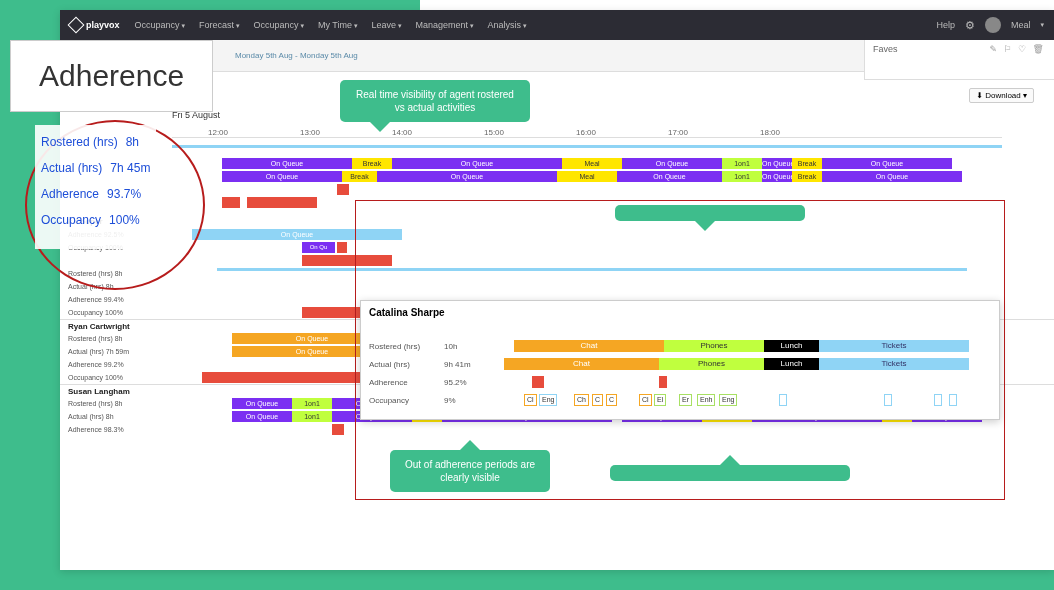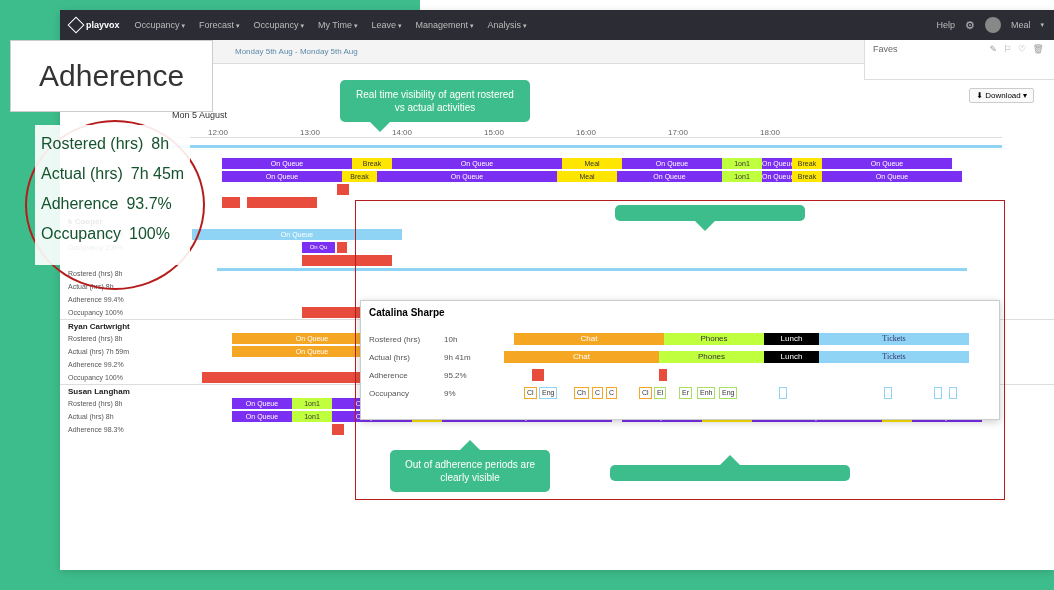--- a/index.html
+++ b/index.html
@@ -16,21 +16,21 @@
 .navbar { background: #2c2c34; height: 30px; display: flex; align-items: center; padding: 0 10px; color: #bbb; font-size: 9px; }
 .brand { color: #fff; font-weight: bold; display: flex; align-items: center; gap: 4px; margin-right: 15px; }
 .brand-icon { width: 12px; height: 12px; border: 1.5px solid #fff; transform: rotate(45deg); }
 .nav-item { margin-right: 14px; cursor: pointer; }
 .nav-item::after { content: " ▾"; font-size: 7px; }
 .nav-right { margin-left: auto; display: flex; align-items: center; gap: 10px; }
 .gear { font-size: 11px; }
 .avatar { width: 16px; height: 16px; border-radius: 50%; background: #888; display: inline-block; }
 
 
-.subheader { background: #f4f4f4; height: 24px; display: flex; align-items: center; padding: 0 10px; font-size: 8px; color: #5a8aa8; border-bottom: 1px solid #ddd; position: relative; }
+.subheader { background: #f4f4f4; height: 32px; display: flex; align-items: center; padding: 0 10px; font-size: 8px; color: #5a8aa8; border-bottom: 1px solid #ddd; position: relative; }
 .subheader .chev { position: absolute; right: 10px; color: #999; }
 .faves-panel { position: absolute; right: 0; top: 30px; width: 190px; height: 40px; background: #fff; border-left: 1px solid #ddd; border-bottom: 1px solid #ddd; padding: 4px 8px; font-size: 9px; color: #666; }
 .faves-icons { float: right; color: #999; font-size: 9px; letter-spacing: 2px; }
 .download-btn { position: absolute; right: 20px; top: 78px; font-size: 8px; border: 1px solid #ccc; background: #fafafa; padding: 2px 6px; border-radius: 2px; }
 
 
 .timeline-wrap { position: absolute; left: 0; top: 100px; width: 994px; }
 .date-label { position: absolute; left: 112px; top: 0; font-size: 9px; color: #333; }
 .hours-row { position: absolute; left: 112px; top: 18px; width: 830px; display: flex; font-size: 8px; color: #666; border-bottom: 1px solid #ddd; align-items: flex-end; }
 .hours-row div { width: 92px; text-align: center; }
@@ -49,47 +49,47 @@
 .bar.red { background: #e74c3c; }
 
 .agents-block { position: absolute; left: 0; top: 34px; width: 994px; }
 
 
 .adherence-title { position: absolute; left: 10px; top: 40px; background: #fff; padding: 18px 28px; font-size: 30px; font-weight: 500; color: #333; z-index: 40; border: 1px solid #ccc; }
 
 
 .metrics-circle { position: absolute; left: 25px; top: 120px; width: 180px; height: 170px; border: 2px solid #b71c1c; border-radius: 50%; z-index: 40; }
 .metrics-text { position: absolute; left: 35px; top: 125px; z-index: 41; background: rgba(255,255,255,0.9); padding: 10px 6px; }
-.metrics-text div { font-size: 16px; color: #14532d; margin-bottom: 12px; white-space: nowrap; }
+.metrics-text div { font-size: 12px; color: #1d4ed8; margin-bottom: 12px; white-space: nowrap; }
 .metrics-text span.val { display: inline-block; margin-left: 8px; }
 
 
 .callout { position: absolute; background: #3ebd8c; color: #fff; font-size: 10px; padding: 8px 14px; border-radius: 5px; text-align: center; z-index: 50; line-height: 1.3; }
 .callout.top1 { left: 340px; top: 80px; width: 190px; }
 .callout.top2 { left: 615px; top: 205px; width: 190px; }
 .callout.bot1 { left: 390px; top: 450px; width: 160px; }
 .callout.bot2 { left: 610px; top: 465px; width: 240px; }
 .callout .tail { position: absolute; width: 0; height: 0; border: 10px solid transparent; }
 .callout.top1 .tail { border-top-color: #3ebd8c; bottom: -20px; left: 30px; }
 .callout.top2 .tail { border-top-color: #3ebd8c; bottom: -20px; left: 80px; }
 .callout.bot1 .tail { border-bottom-color: #3ebd8c; top: -20px; left: 70px; }
 .callout.bot2 .tail { border-bottom-color: #3ebd8c; top: -20px; left: 110px; }
 
 
 .inset { position: absolute; left: 360px; top: 300px; width: 640px; height: 120px; background: #fff; border: 1px solid #ccc; padding: 6px 8px; z-index: 45; box-shadow: 0 2px 8px rgba(0,0,0,0.2); }
-.inset .name { font-size: 10px; font-weight: bold; margin-bottom: 12px; }
+.inset .name { font-size: 10px; font-weight: bold; margin-bottom: 19px; }
 .inset .row { display: flex; align-items: center; font-size: 8px; color: #555; height: 18px; }
 .inset .row .lbl { width: 75px; }
 .inset .row .val { width: 40px; }
 .inset .row .barzone { flex: 1; position: relative; height: 12px; }
 .inset .ibar { position: absolute; height: 12px; font-size: 8px; color: #fff; text-align: center; line-height: 12px; }
 .inset .ibar.orange { background: #f5a623; }
 .inset .ibar.lime { background: #c0ff3e; color: #333; }
 .inset .ibar.black { background: #000; }
-.inset .ibar.lightblue { background: #8fd4f5; color: #336; font-family: Liberation Serif, serif; }
+.inset .ibar.lightblue { background: #8fd4f5; color: #336; }
 .inset .ibar.red { background: #e74c3c; }
 .inset .tag { position: absolute; height: 12px; font-size: 7px; background: #fff; border: 1px solid #f5a623; color: #333; padding: 0 2px; line-height: 10px; }
 .inset .tag.blue { border-color: #8fd4f5; }
 .inset .tag.green { border-color: #a8e063; }
 
 
 .red-box { position: absolute; left: 355px; top: 200px; width: 650px; height: 300px; border: 1.5px solid #b71c1c; z-index: 35; }
 .red-line { position: absolute; background: #b71c1c; height: 1px; transform-origin: left center; }
 </style>
 </head>
@@ -128,21 +128,21 @@
   <div class="faves-panel">
     <span>Faves</span>
     <span class="faves-icons">✎ ⚐ ♡ 🗑</span>
   </div>
   <div class="download-btn">
     <span>⬇</span>
     <span>Download</span> ▾
   </div>
 
   <div class="timeline-wrap">
-    <div class="date-label">Mon 5 August</div>
+    <div class="date-label">Fri 5 August</div>
     <div class="hours-row">
       <div>12:00</div>
       <div>13:00</div>
       <div>14:00</div>
       <div>15:00</div>
       <div>16:00</div>
       <div>17:00</div>
       <div>18:00</div>
     </div>
 

